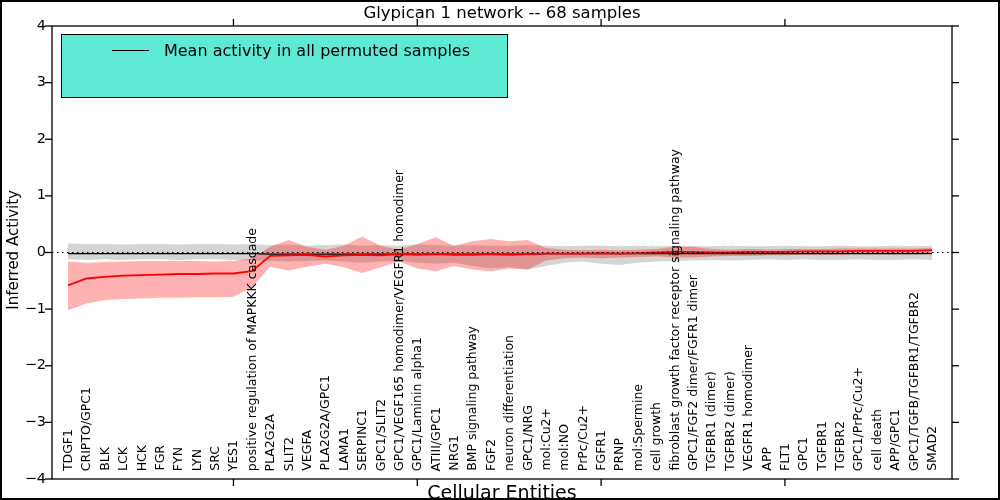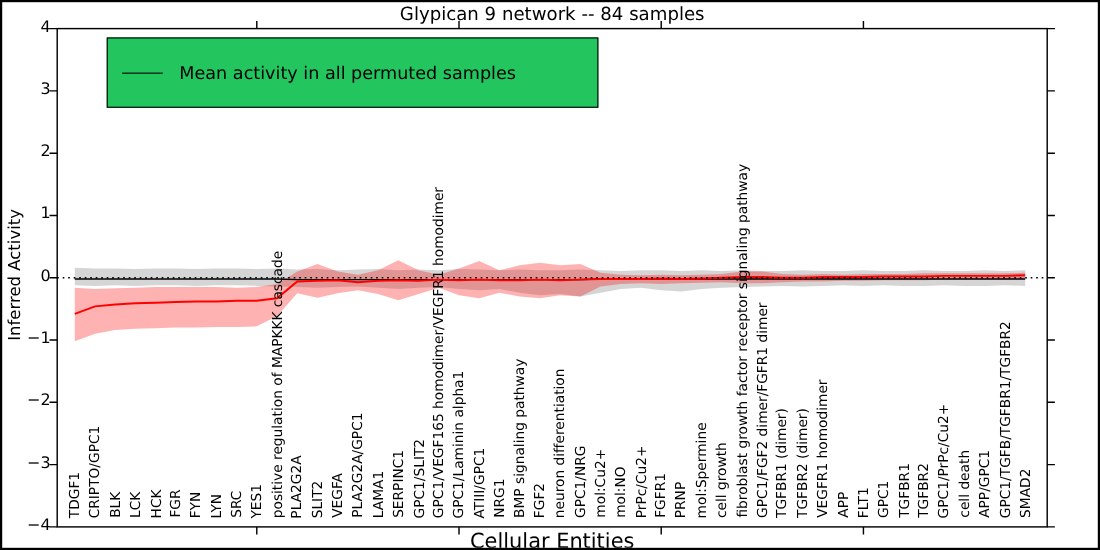--- a/index.html
+++ b/index.html
@@ -34,22 +34,22 @@
     writing-mode:vertical-rl;transform:rotate(180deg);
     bottom:27px;
     font-size:12.5px;line-height:14px;color:#000;white-space:nowrap;
   }
   .y-tick-label{
     position:absolute;left:0;width:44px;text-align:right;
     font-size:14.5px;color:#000;
   }
   .legend{
     position:absolute;left:59px;top:32px;width:447px;height:64px;
-    box-sizing:border-box;border:1.6px solid #000;background:#22c55e;
-    display:flex;flex-direction:column;justify-content:center;margin-left:36px;
+    box-sizing:border-box;border:1.6px solid #000;background:#5eead4;
+    display:flex;justify-content:center;
   }
   .legend-row{display:flex;align-items:center;height:30px;padding-left:13px;}
   .legend-line{width:37px;height:0;border-top:1.8px solid #000;margin-right:15px;flex:0 0 auto;}
   .legend-label{font-size:16px;color:#000;white-space:nowrap;}
 </style>
 </head>
 <body>
 
 <div class="figure">
 
@@ -151,21 +151,21 @@
       <div class="y-tick-label" style="top: 71.125px;">3</div>
       <div class="y-tick-label" style="top: 127.75px;">2</div>
       <div class="y-tick-label" style="top: 184.375px;">1</div>
       <div class="y-tick-label" style="top: 241px;">0</div>
       <div class="y-tick-label" style="top: 297.625px;">−1</div>
       <div class="y-tick-label" style="top: 354.25px;">−2</div>
       <div class="y-tick-label" style="top: 410.875px;">−3</div>
       <div class="y-tick-label" style="top: 467.5px;">−4</div>
     </div>
 
-  <div class="chart-title">Glypican 9 network -- 84 samples</div>
+  <div class="chart-title">Glypican 1 network -- 68 samples</div>
   <div class="xaxis-title">Cellular Entities</div>
   <div class="yaxis-title">
     <span>Inferred Activity</span>
   </div>
 
   <div class="legend">
     <div class="legend-row">
       <span class="legend-line" id="legend-line-0" style="border-top-color: rgb(0, 0, 0);"></span>
       <span class="legend-label">Mean activity in all permuted samples</span>
     </div>

